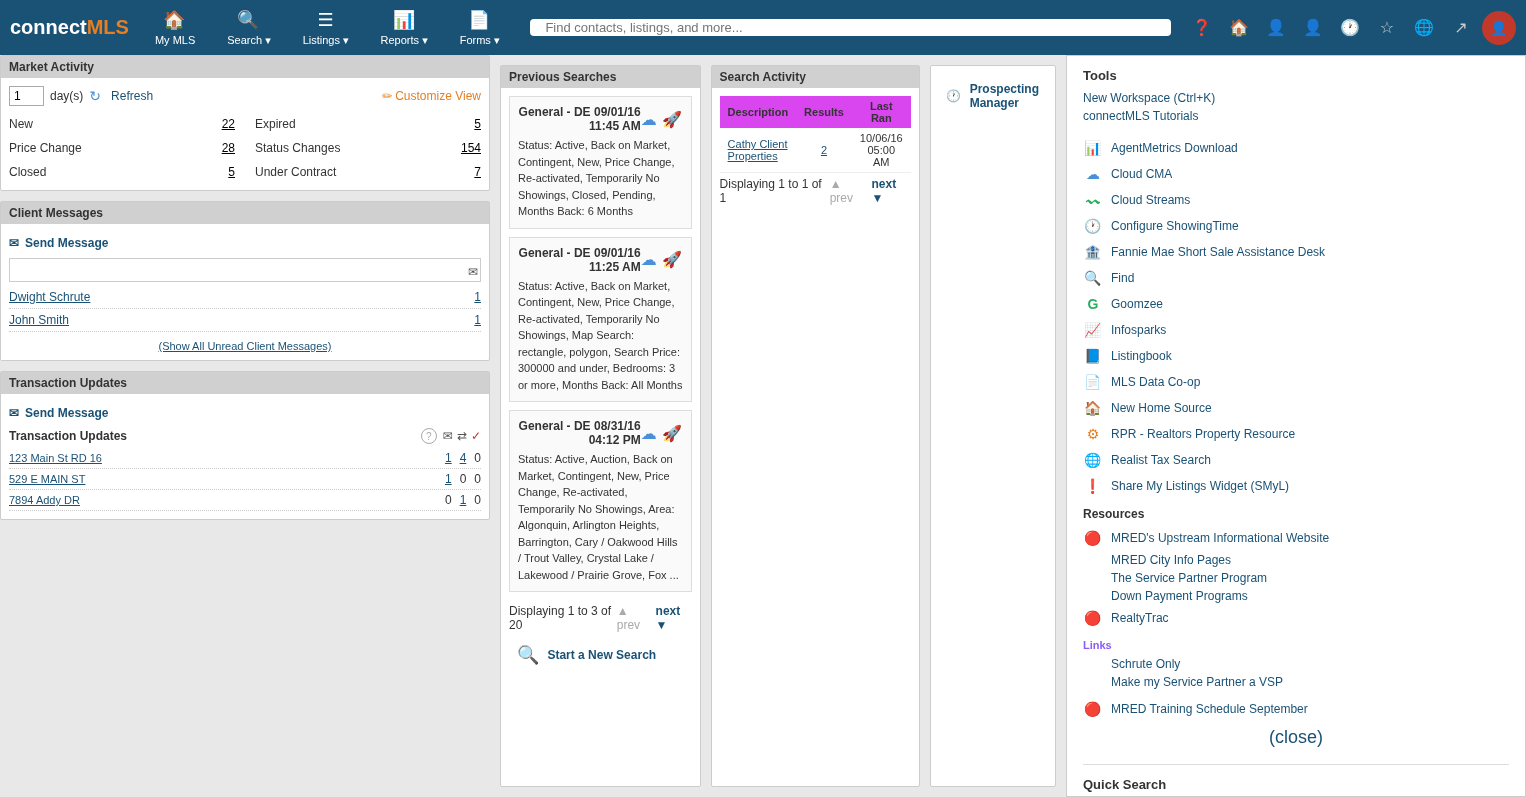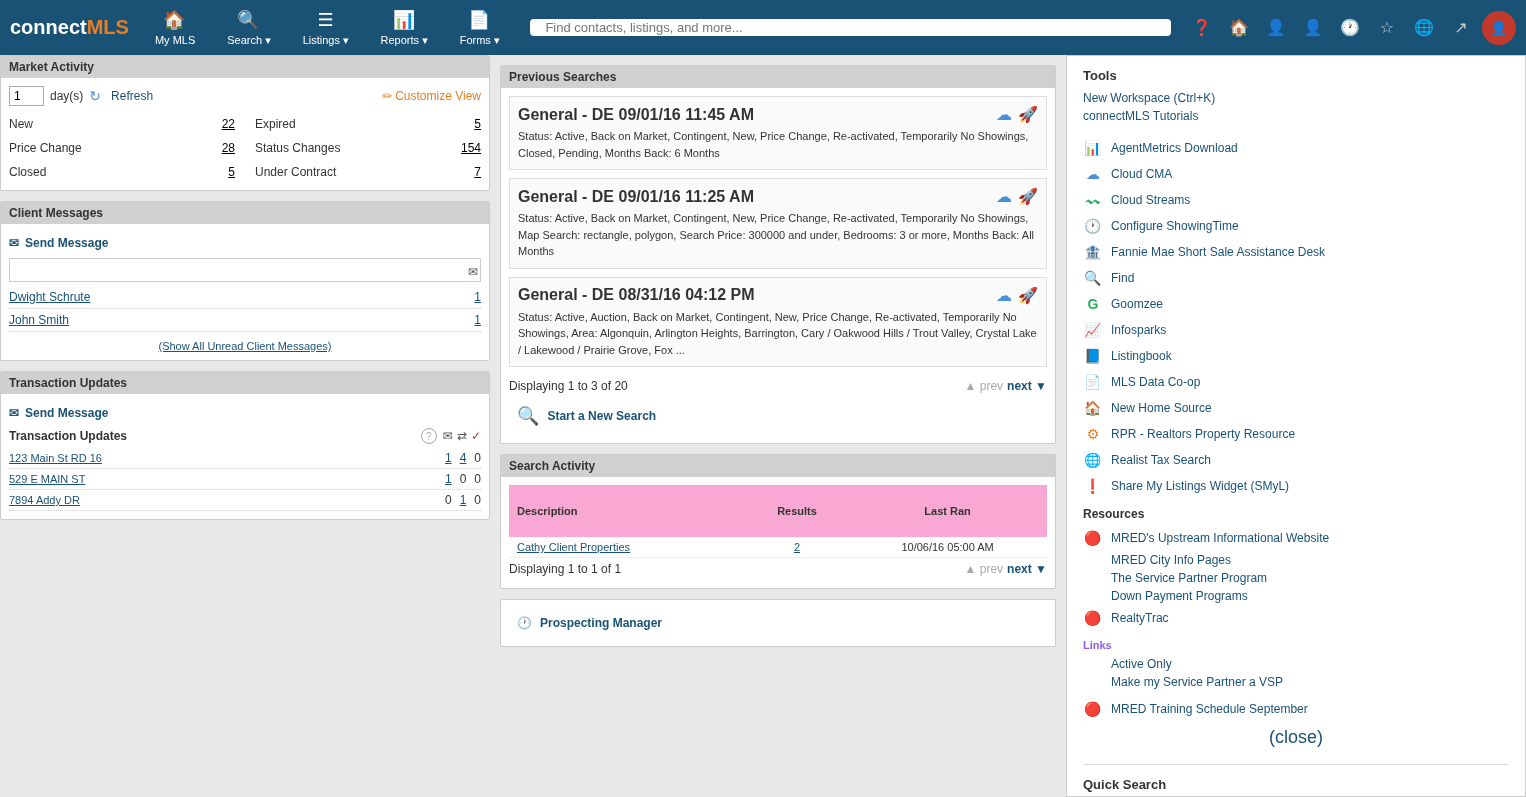--- a/index.html
+++ b/index.html
@@ -95,21 +95,21 @@
       gap: 10px;
       overflow-y: auto;
       background: #e8e8e8;
     }
 
     
     .middle-panel {
       flex: 1;
       padding: 10px;
       display: flex;
-      flex-direction: column;
+      flex-direction: row;
       gap: 10px;
       overflow-y: auto;
       background: #e8e8e8;
     }
 
     
     .right-panel {
       width: 460px;
       background: #fff;
       border: 1px solid #ccc;
@@ -257,21 +257,21 @@
       margin-bottom: 8px;
       background: #fafafa;
       position: relative;
     }
     .search-item-header {
       display: flex;
       align-items: center;
       justify-content: space-between;
       margin-bottom: 4px;
     }
-    .search-item-title { font-weight: bold; color: #333; font-size: 16px; }
+    .search-item-title { font-weight: bold; color: #333; font-size: 12px; text-align: right; }
     .search-item-icons { display: flex; gap: 6px; }
     .search-item-icon { color: #4a90d9; cursor: pointer; font-size: 16px; }
     .search-item-body { font-size: 11px; color: #333; line-height: 1.5; }
 
     .pagination-row {
       display: flex;
       align-items: center;
       justify-content: space-between;
       padding: 4px 0;
     }
@@ -287,22 +287,22 @@
       padding: 8px;
       color: #1a5276;
       cursor: pointer;
       font-weight: bold;
     }
     .search-circle-icon { font-size: 18px; color: #4a90d9; }
 
     
     .sa-table { width: 100%; border-collapse: collapse; }
     .sa-table th {
-      background: #f9a8d4;
-      padding: 20px 8px;
+      background: #d946ef;
+      padding: 4px 8px;
       text-align: left;
       font-size: 11px;
       color: #333;
     }
     .sa-table th.center { text-align: center; }
     .sa-table td {
       padding: 4px 8px;
       border-bottom: 1px solid #eee;
       font-size: 11px;
     }
@@ -761,21 +761,21 @@
     </div>
     <span class="tools-plain-link">MRED City Info Pages</span>
     <span class="tools-plain-link">The Service Partner Program</span>
     <span class="tools-plain-link">Down Payment Programs</span>
     <div class="tools-link">
       <span class="tools-link-icon icon-red">🔴</span>
       <span>RealtyTrac</span>
     </div>
 
     <div class="links-title">Links</div>
-    <span class="tools-plain-link">Active Only</span>
+    <span class="tools-plain-link">Schrute Only</span>
     <span class="tools-plain-link">Make my Service Partner a VSP</span>
 
     <div class="mred-training">
       <span class="tools-link-icon icon-red">🔴</span>
       <span>MRED Training Schedule September</span>
     </div>
     <div class="close-link">(close)</div>
 
     <div style="margin-top: 16px; border-top: 1px solid #ddd; padding-top: 8px;">
       <div class="qs-header">Quick Search</div>

